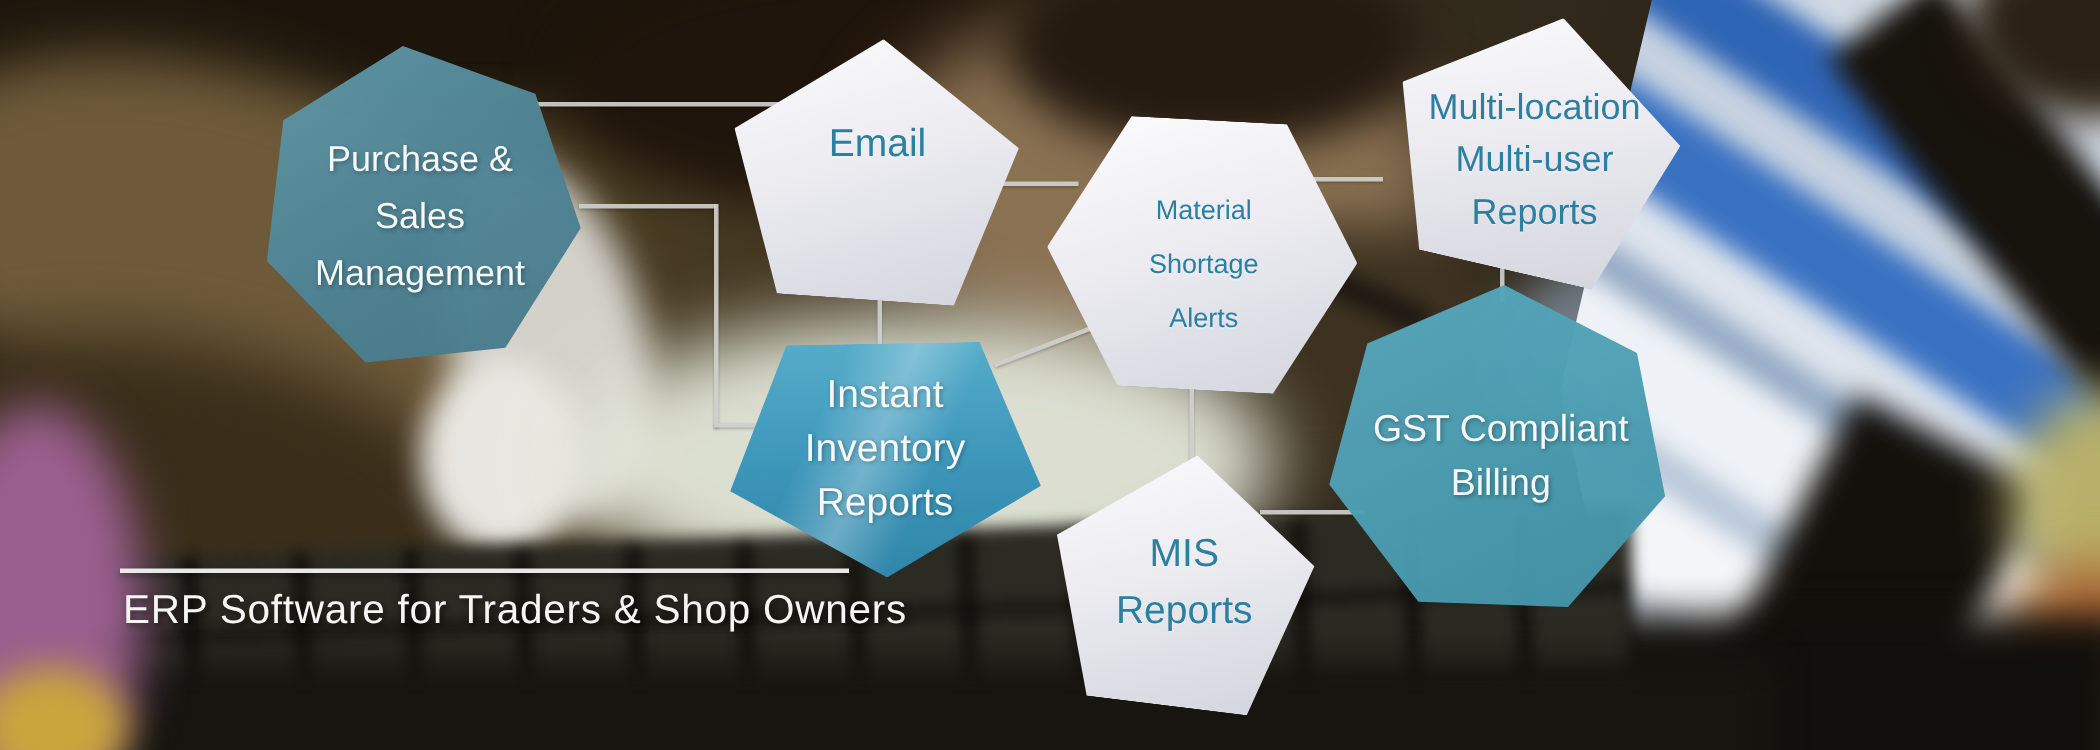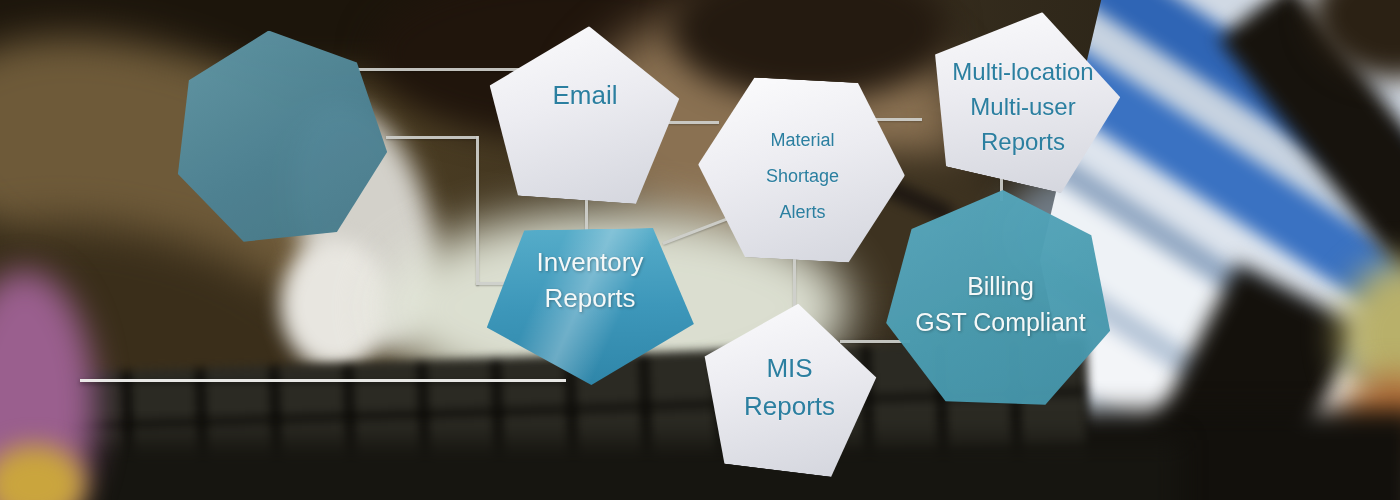--- a/index.html
+++ b/index.html
@@ -135,41 +135,48 @@
   <div class="connector" style="left:840px;top:340px;width:70px;height:3px;"></div>
 
   <div class="shape heptagon fill-teal" style="left:172px;top:30px;width:216px;height:218px;transform:rotate(-6deg);"></div>
   <div class="shape pentagon fill-light" style="left:483px;top:26px;width:200px;height:174px;transform:rotate(4deg);"></div>
   <div class="shape hexagon fill-light" style="left:698px;top:80px;width:207px;height:180px;transform:rotate(3deg);"></div>
   <div class="shape pentagon fill-light" style="left:923px;top:10px;width:200px;height:172px;transform:rotate(13deg);"></div>
   <div class="shape pentagon-down fill-blue" style="left:481px;top:229px;width:218px;height:156px;transform:rotate(-1deg);"></div>
   <div class="shape pentagon fill-light" style="left:697px;top:303px;width:182px;height:168px;transform:rotate(7deg);"></div>
   <div class="shape heptagon fill-cyan" style="left:884px;top:190px;width:230px;height:224px;transform:rotate(2deg);"></div>
 
+  <div class="label txt-white" style="left:180px;top:88px;width:200px;font-size:24px;line-height:38px;">
+    <span class="ln">Purchase &amp;</span>
+    <span class="ln">Sales</span>
+    <span class="ln">Management</span>
+  </div>
   <div class="label txt-teal" style="left:485px;top:76px;width:200px;font-size:26px;line-height:38px;">
     <span class="ln">Email</span>
   </div>
   <div class="label txt-teal" style="left:700px;top:122px;width:205px;font-size:18px;line-height:36px;">
     <span class="ln">Material</span>
     <span class="ln">Shortage</span>
     <span class="ln">Alerts</span>
   </div>
   <div class="label txt-teal" style="left:918px;top:54px;width:210px;font-size:24px;line-height:35px;">
     <span class="ln">Multi-location</span>
     <span class="ln">Multi-user</span>
     <span class="ln">Reports</span>
   </div>
   <div class="label txt-white" style="left:490px;top:244px;width:200px;font-size:26px;line-height:36px;">
+    <span class="ln">Instant</span>
     <span class="ln">Inventory</span>
     <span class="ln">Reports</span>
   </div>
   <div class="label txt-teal" style="left:692px;top:349px;width:195px;font-size:26px;line-height:38px;">
     <span class="ln">MIS</span>
     <span class="ln">Reports</span>
   </div>
   <div class="label txt-white" style="left:888px;top:268px;width:225px;font-size:25px;line-height:36px;">
+    <span class="ln">GST Compliant</span>
     <span class="ln">Billing</span>
-    <span class="ln">GST Compliant</span>
   </div>
 
   <div class="brand-rule"></div>
+  <div class="brand-tagline">ERP Software for Traders &amp; Shop Owners</div>
 
 </div>
 
 </body></html>

